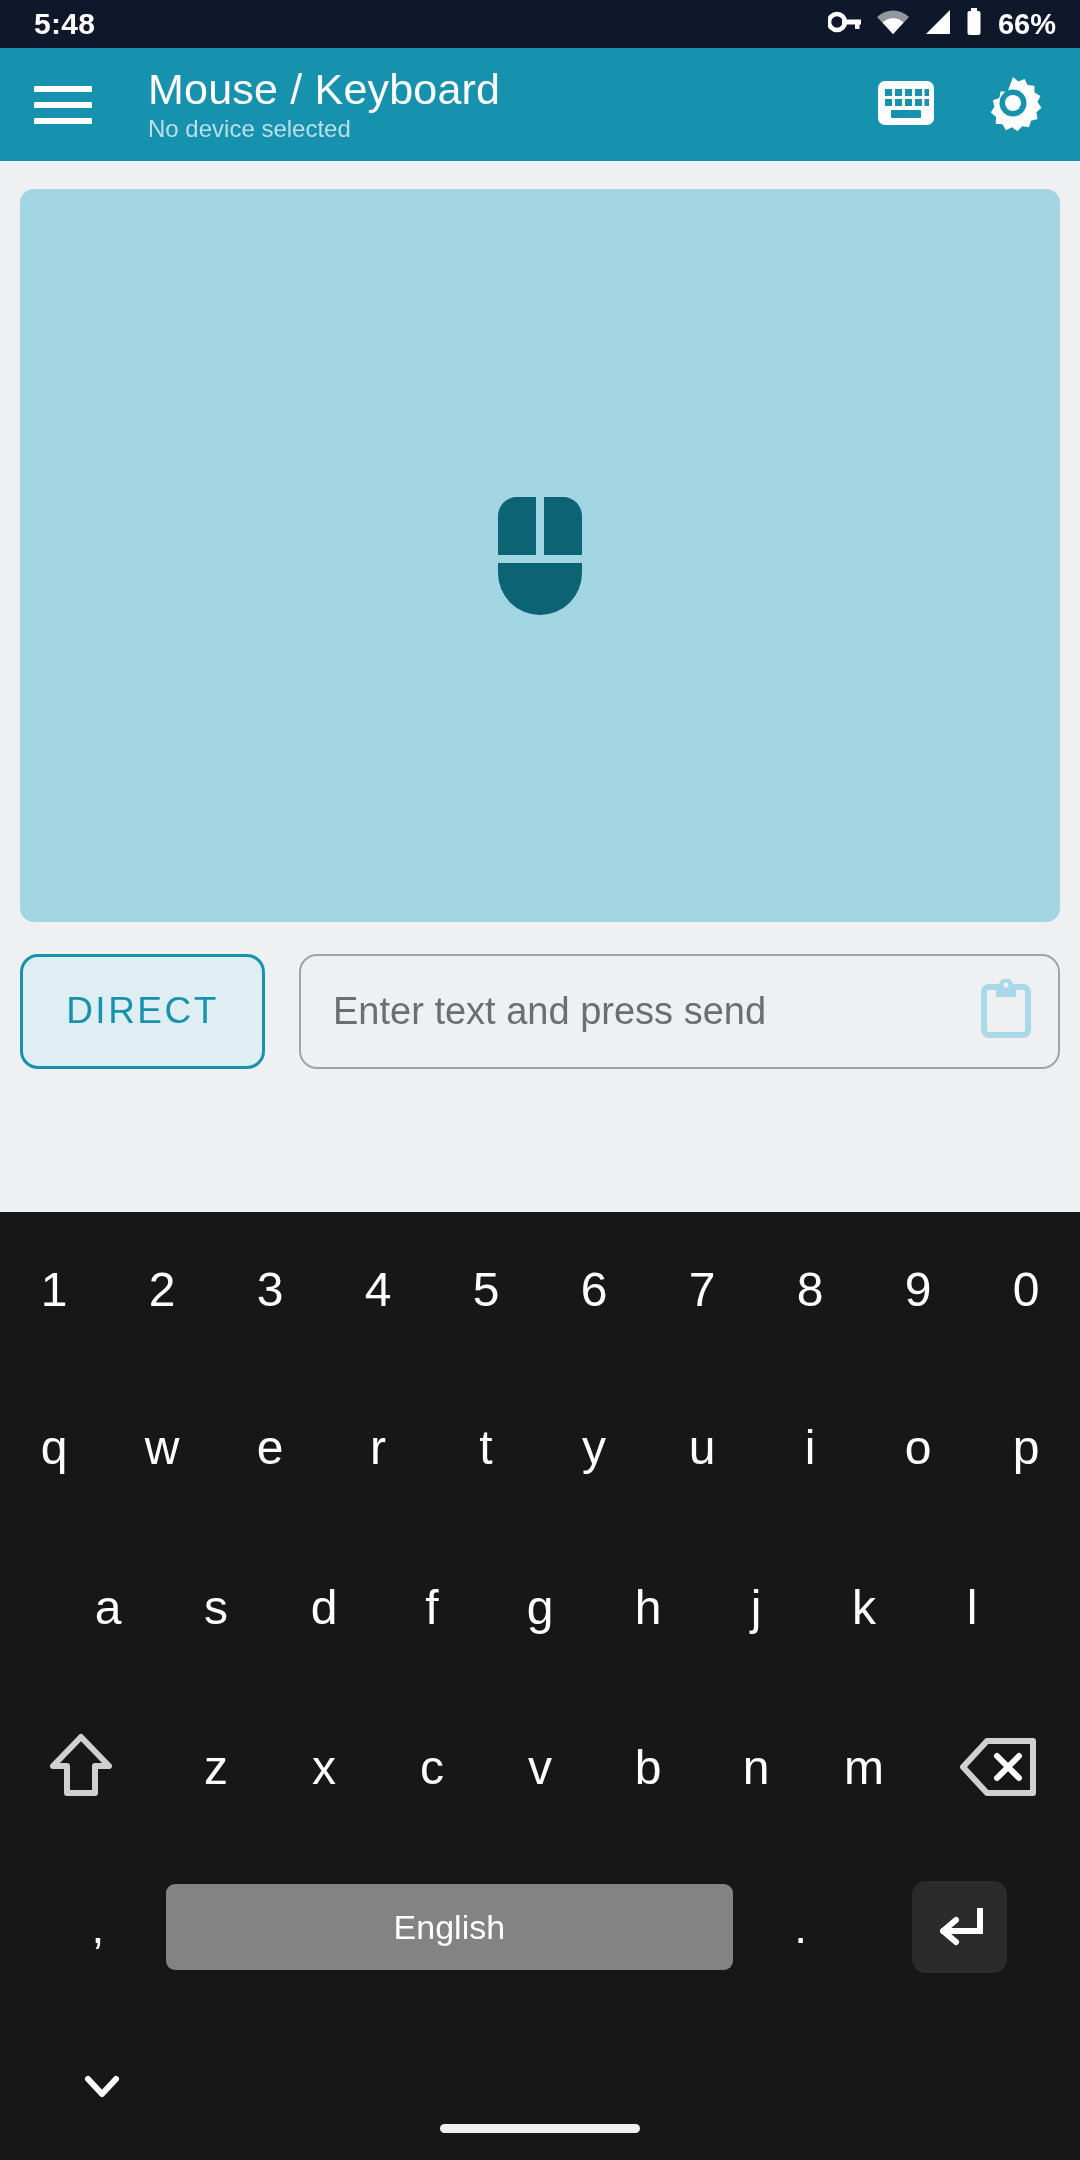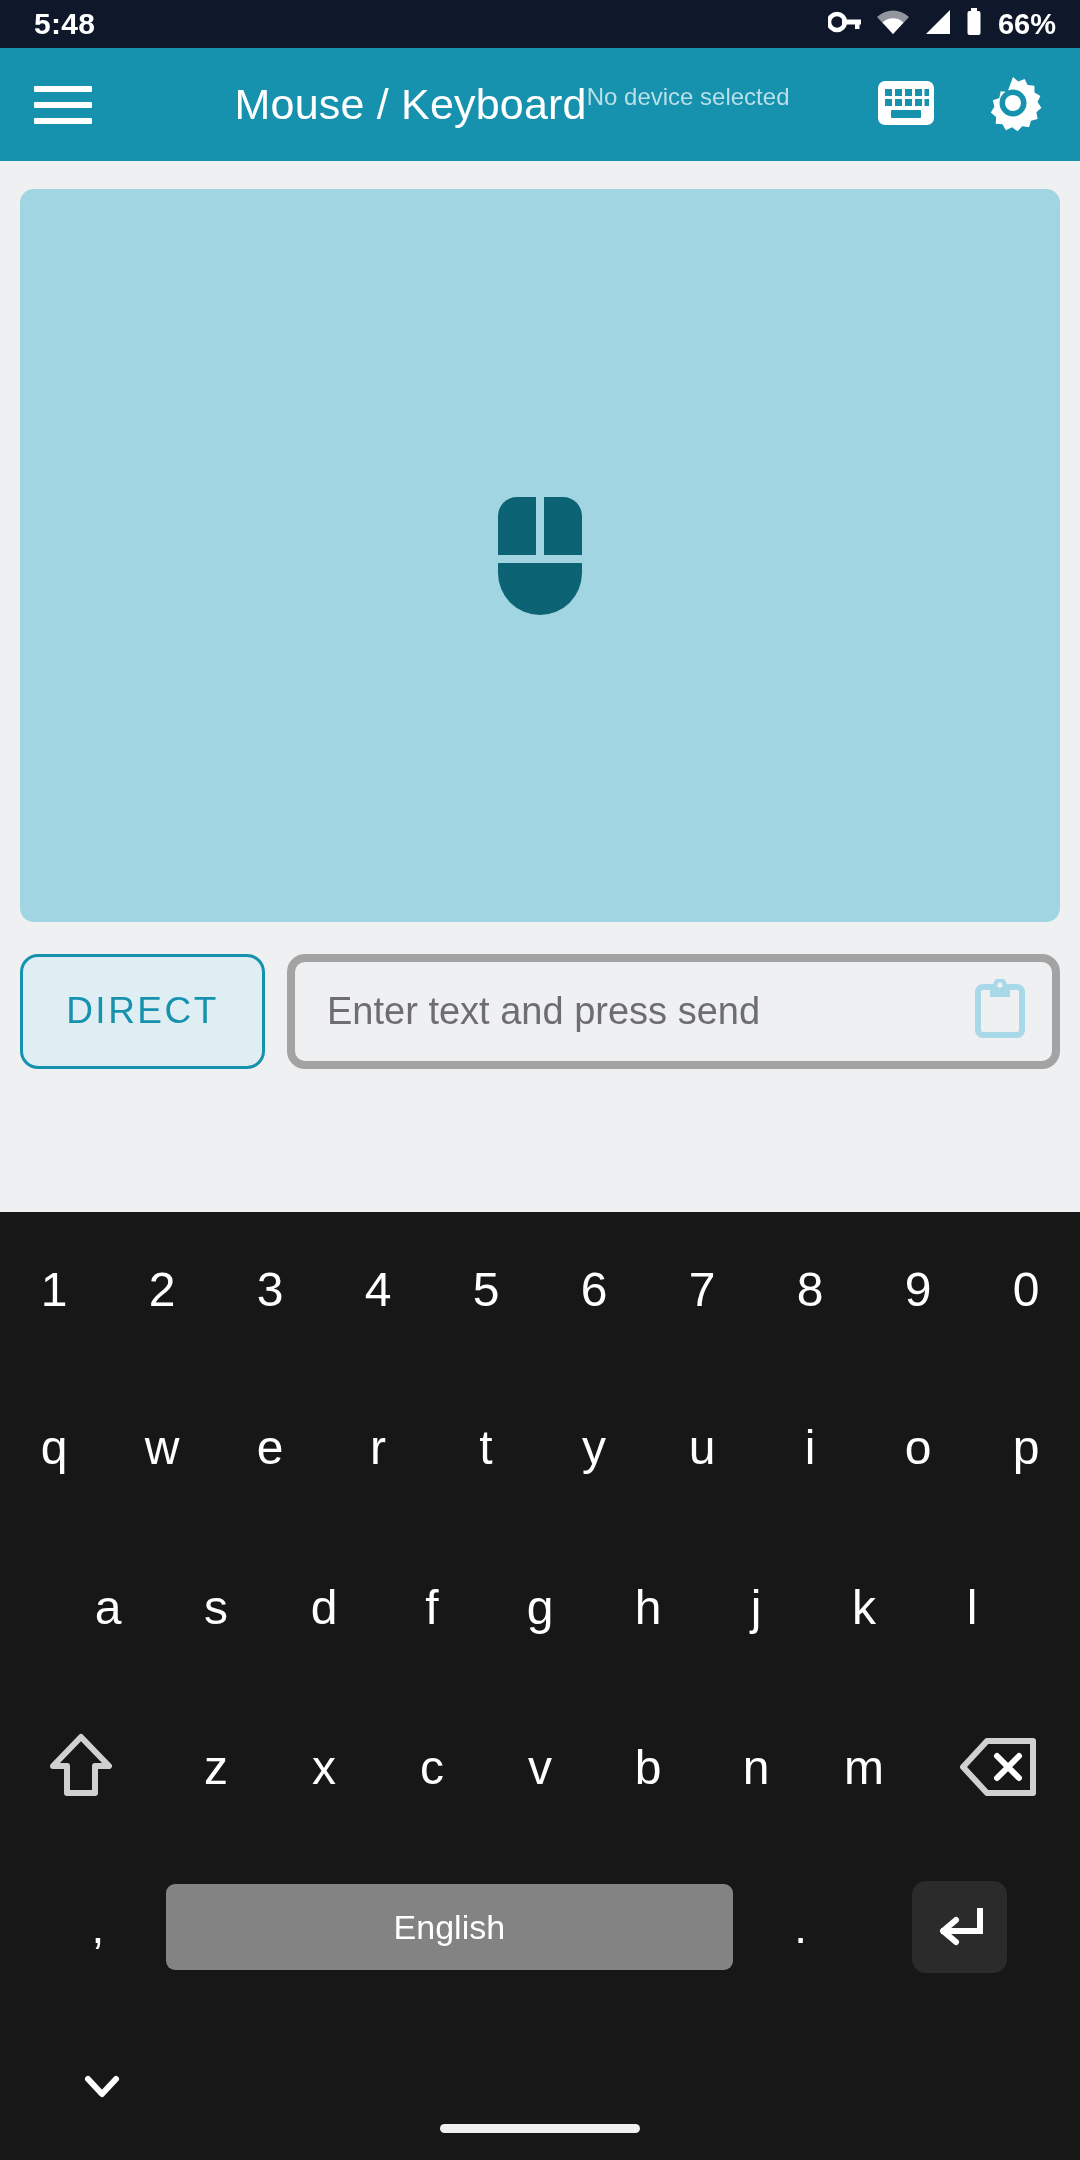--- a/index.html
+++ b/index.html
@@ -34,21 +34,21 @@
     align-items:center;
     padding:0 30px 0 34px;
   }
   #hamburger-button {
     width:62px; height:62px;
     display:flex; flex-direction:column; justify-content:center; gap:10px;
     flex:0 0 auto;
     cursor:pointer;
   }
   #hamburger-button i { display:block; height:6px; background:#ffffff; border-radius:1px; width:58px; }
-  #appbar-titles { flex:1 1 auto; margin-left:52px; display:flex; flex-direction:row; justify-content:center; }
+  #appbar-titles { flex:1 1 auto; margin-left:52px; display:flex; flex-direction:column; justify-content:center; }
   #app-title { font-size:43px; color:#ffffff; line-height:1.08; font-weight:400; letter-spacing:0.2px;}
   #app-subtitle { font-size:24px; color:#b9dfe8; line-height:1.15; margin-top:2px; }
   #appbar-actions { display:flex; align-items:center; gap:48px; flex:0 0 auto; padding-right:8px; }
 
   
   #content { position:relative; height:1051px; background:#eff0f2; }
   #touchpad {
     position:absolute;
     left:20px; top:28px;
     width:1040px; height:733px;
@@ -64,34 +64,34 @@
   #mouse-icon .mtop-r { right:0; border-radius:0 19px 0 0; }
   #mouse-icon .mbody {
     position:absolute; bottom:0; left:0; width:84px; height:52px;
     background:#0b6374; border-radius:0 0 42px 42px;
   }
 
   
   #input-row {
     position:absolute; left:0; right:0; top:790px;
     height:120px;
-    display:flex; align-items:center; padding:0 20px; gap:22px;
+    display:flex; align-items:center; padding:0 20px; gap:34px;
   }
   #direct-button {
     width:245px; height:115px;
     border:3px solid #1792ae;
     border-radius:18px;
     background:#dfeef3;
     display:flex; align-items:center; justify-content:center;
     cursor:pointer;
   }
   #direct-label { color:#1792ae; font-size:37px; letter-spacing:2.5px; }
   #text-field-wrap {
     flex:1 1 auto; height:115px;
-    border:8px solid #a3a3a3;
+    border:2px solid #a3a3a3;
     border-radius:18px;
     background:#eff0f2;
     display:flex; align-items:center;
     padding:0 26px 0 32px;
   }
   #text-input {
     flex:1 1 auto;
     border:none; outline:none; background:transparent;
     font-family:"Liberation Sans", sans-serif;
     font-size:38px; color:#3b3b3d;

